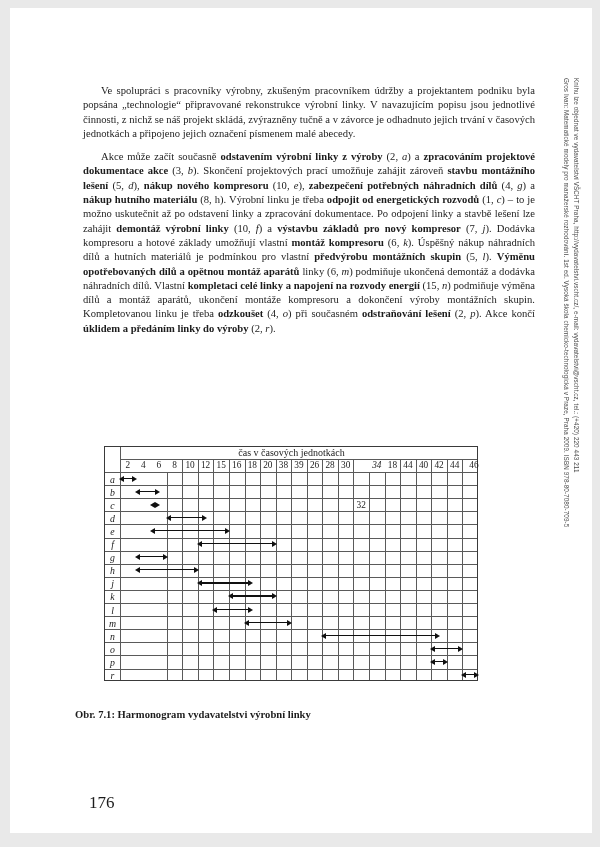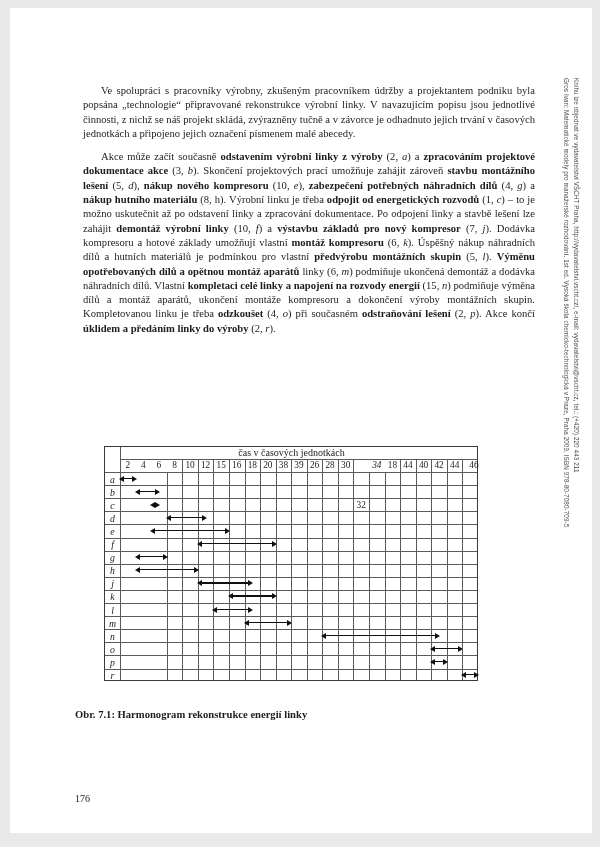--- a/index.html
+++ b/index.html
@@ -34,21 +34,21 @@
   .bar{position:absolute;height:8px;}
   .bar .shaft{position:absolute;left:3px;right:3px;top:3px;height:1.2px;background:#101010;}
   .bar .hl{position:absolute;left:-1px;top:1px;width:0;height:0;
            border-top:3px solid transparent;border-bottom:3px solid transparent;
            border-right:5.5px solid #101010;}
   .bar .hr{position:absolute;right:-1px;top:1px;width:0;height:0;
            border-top:3px solid transparent;border-bottom:3px solid transparent;
            border-left:5.5px solid #101010;}
 
   .caption{position:absolute;left:75px;top:709px;font-weight:bold;font-size:10.6px;}
-  .pagenum{position:absolute;left:75px;top:793px;font-size:10px;}
+  .pagenum{position:absolute;left:89px;top:793px;font-size:17px;}
 </style>
 </head>
 <body>
 
 <div class="page">
   <div class="edge edge-top"></div>
   <div class="edge edge-bottom"></div>
   <div class="edge edge-left"></div>
   <div class="edge edge-right"></div>
 
@@ -216,15 +216,15 @@
         <div class="hr"></div>
       </div>
       <div class="g-rowlabel" style="top: 222px; height: 13.1px; line-height: 13.1px;">r</div>
       <div class="bar" style="left: 357.452px; width: 15.566px; top: 224.05px;">
         <div class="shaft"></div>
         <div class="hl"></div>
         <div class="hr"></div>
       </div>
     </div>
 
-  <div class="caption">Obr. 7.1: Harmonogram rekonstrukce energií linky</div>
+  <div class="caption">Obr. 7.1: Harmonogram vydavatelstvi výrobní linky</div>
   <div class="pagenum">176</div>
 </div>
 
 </body></html>

